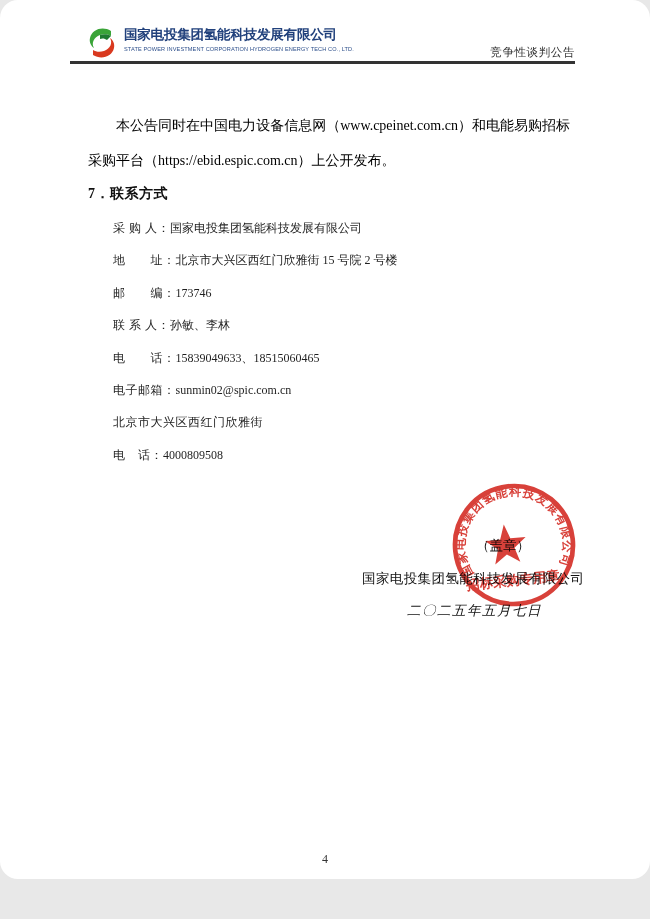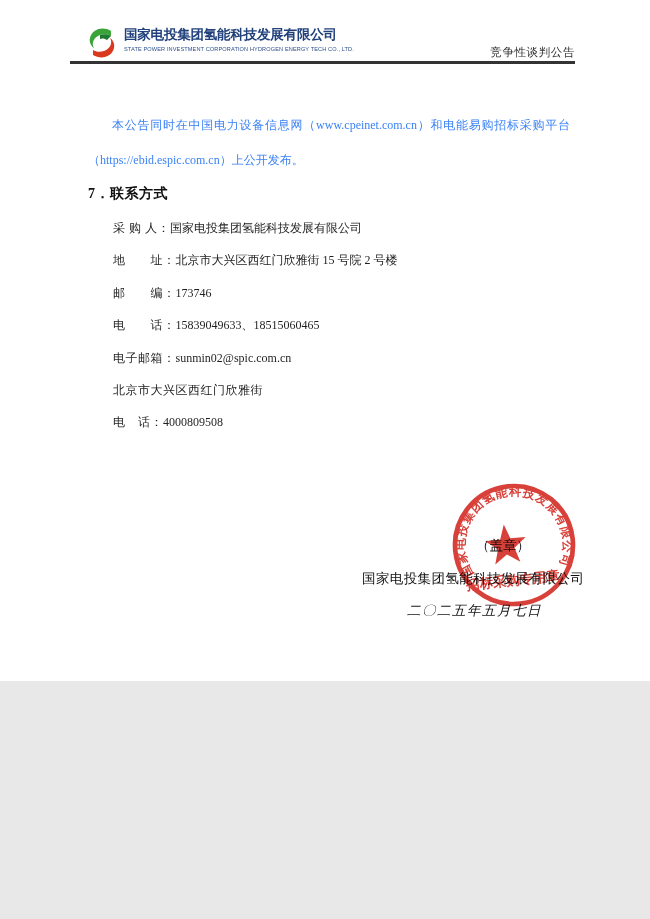--- a/index.html
+++ b/index.html
@@ -1,36 +1,36 @@
 <!DOCTYPE html>
 <html><head>
 <meta charset="utf-8">
 <style>
   html,body{margin:0;padding:0;background:#e8e8e8;}
   .page{
-    position:relative;width:650px;height:681px;background:#ffffff;
+    position:relative;width:650px;height:879px;background:#ffffff;
     margin:0 auto;overflow:hidden;
-    font-family:"Liberation Serif","DejaVu Serif",serif;color:#222;
+    font-family:"Liberation Serif","DejaVu Serif",serif;color:#222;border-radius:18px;
   }
   
   .hdr-logo{position:absolute;left:86px;top:26px;display:flex;align-items:flex-start;gap:6px;}
   .hdr-logo svg{display:block;}
   .hdr-text{display:flex;flex-direction:column;font-family:"Liberation Sans","DejaVu Sans",sans-serif;}
   .hdr-zh{font-size:13.5px;font-weight:bold;color:#21417c;letter-spacing:-0.2px;white-space:nowrap;}
   .hdr-en{font-size:5.6px;color:#2c4e8a;letter-spacing:0.12px;margin-top:2px;white-space:nowrap;}
   .hdr-doctype{
     position:absolute;right:75px;top:45px;font-size:11.5px;color:#333;
     letter-spacing:0.6px;white-space:nowrap;
   }
   .hdr-rule{position:absolute;left:70px;top:61px;width:505px;height:2.5px;background:#333;}
   
   .para{
     position:absolute;left:88px;top:108px;width:482px;
-    font-size:12px;line-height:35px;text-align:justify;text-indent:2em;
-    color:#3b82f6;
+    font-size:14px;line-height:35px;text-align:justify;text-indent:2em;
+    color:#000000;
   }
   .sec-heading{
     position:absolute;left:88px;top:185px;font-size:14px;font-weight:bold;color:#111;
     letter-spacing:0.5px;white-space:nowrap;
   }
   .contacts{position:absolute;left:113px;top:212px;width:470px;}
   .contact-row{height:32.4px;line-height:32.4px;font-size:12px;color:#1f1f1f;white-space:nowrap;}
   .contact-row .lbl{letter-spacing:0.5px;}
   
   .sig-seal-hint{position:absolute;left:476px;top:537px;font-size:13.5px;color:#222;z-index:1;white-space:nowrap;}
@@ -70,20 +70,23 @@
     <div class="contact-row">
       <span class="lbl">采 购 人：</span><span class="val">国家电投集团氢能科技发展有限公司</span>
     </div>
     <div class="contact-row">
       <span class="lbl">地　　址：</span><span class="val">北京市大兴区西红门欣雅街 15 号院 2 号楼</span>
     </div>
     <div class="contact-row">
       <span class="lbl">邮　　编：</span><span class="val">173746</span>
     </div>
     <div class="contact-row">
+      <span class="lbl">联 系 人：</span><span class="val">孙敏、李林</span>
+    </div>
+    <div class="contact-row">
       <span class="lbl">电　　话：</span><span class="val">15839049633、18515060465</span>
     </div>
     <div class="contact-row">
       <span class="lbl">电子邮箱：</span><span class="val">sunmin02@spic.com.cn</span>
     </div>
     <div class="contact-row">
       <span class="lbl">北京市大兴区西红门欣雅街</span><span class="val"></span>
     </div>
     <div class="contact-row">
       <span class="lbl">电　话：</span><span class="val">4000809508</span>

